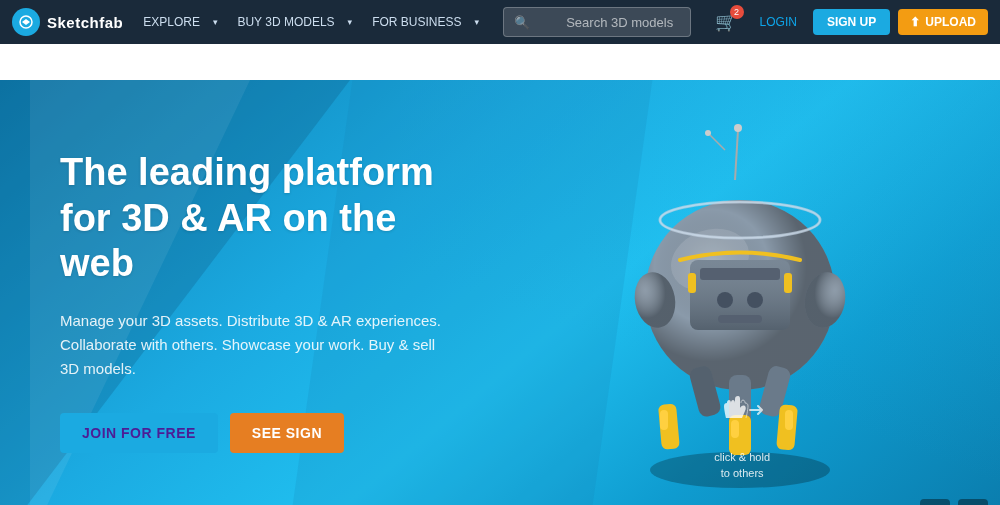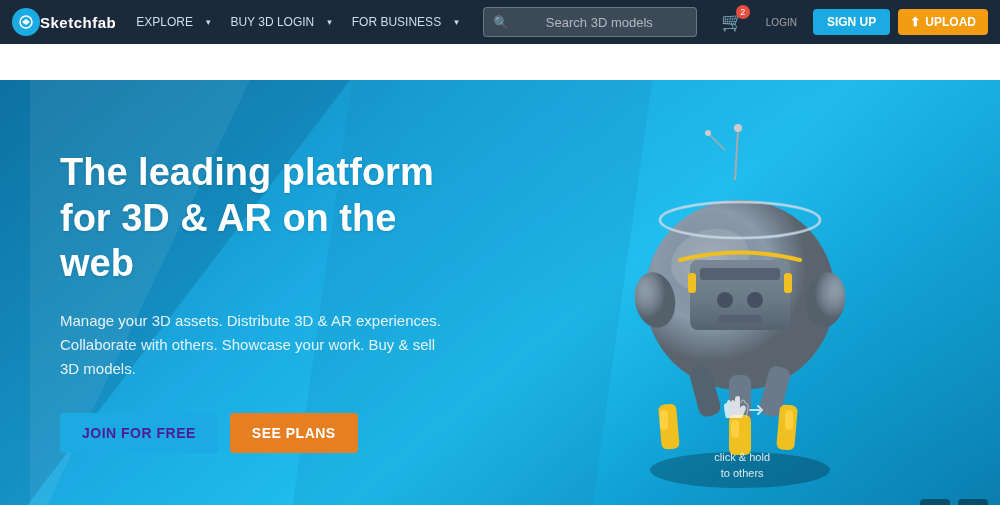--- a/index.html
+++ b/index.html
@@ -12,21 +12,21 @@
       background: #1a2a3a;
       height: 44px;
       padding: 0 12px;
       gap: 8px;
       position: relative;
       z-index: 10;
     }
     #logo-area {
       display: flex;
       align-items: center;
-      gap: 0;
+      gap: 7px;
       margin-right: 6px;
     }
     #logo-icon {
       width: 28px;
       height: 28px;
       background: #1baae1;
       border-radius: 50%;
       display: flex;
       align-items: center;
       justify-content: center;
@@ -92,22 +92,22 @@
       color: white;
       font-size: 9px;
       border-radius: 50%;
       width: 14px;
       height: 14px;
       display: flex;
       align-items: center;
       justify-content: center;
     }
     #login-btn {
-      color: #a3a3a3;
-      font-size: 10px;
+      color: #0ea5e9;
+      font-size: 12px;
       cursor: pointer;
       padding: 4px 8px;
     }
     #signup-btn {
       background: #1baae1;
       color: white;
       font-size: 12px;
       font-weight: bold;
       border: none;
       border-radius: 4px;
@@ -272,21 +272,21 @@
       </svg>
     </div>
     <span id="logo-text">Sketchfab</span>
   </div>
 
   <div class="nav-item">
     <span>EXPLORE</span>
     <span class="nav-arrow">▾</span>
   </div>
   <div class="nav-item">
-    <span>BUY 3D LOGIN</span>
+    <span>BUY 3D MODELS</span>
     <span class="nav-arrow">▾</span>
   </div>
   <div class="nav-item">
     <span>FOR BUSINESS</span>
     <span class="nav-arrow">▾</span>
   </div>
 
   <div id="search-bar">
     <span id="search-icon-svg">🔍</span>
     <input type="text" placeholder="Search 3D models" style="">
@@ -314,21 +314,21 @@
     <div style="position:absolute;top:0;right:0;width:600px;height:461px;background:linear-gradient(200deg,rgba(30,170,220,0.3) 0%, transparent 60%);"></div>
 
     <div style="position:absolute;top:0;left:320px;width:300px;height:461px;background:rgba(20,130,180,0.18);transform:skewX(-8deg);"></div>
   </div>
 
   <div id="hero-content">
     <h1 id="hero-title">The leading platform for 3D &amp; AR on the web</h1>
     <p id="hero-subtitle">Manage your 3D assets. Distribute 3D &amp; AR experiences. Collaborate with others. Showcase your work. Buy &amp; sell 3D models.</p>
     <div id="hero-buttons">
       <button id="join-btn">JOIN FOR FREE</button>
-      <button id="plans-btn">SEE PLANS</button>
+      <button id="plans-btn">SEE SIGN</button>
     </div>
   </div>
 
   <div id="robot-area">
     <div id="robot-svg-wrapper">
       <svg width="340" height="400" viewBox="0 0 340 400" xmlns="http://www.w3.org/2000/svg">
 
         <ellipse cx="170" cy="370" rx="90" ry="18" fill="rgba(0,0,0,0.25)"></ellipse>
 
         <line x1="168" y1="30" x2="165" y2="80" stroke="#aaa" stroke-width="2"></line>

